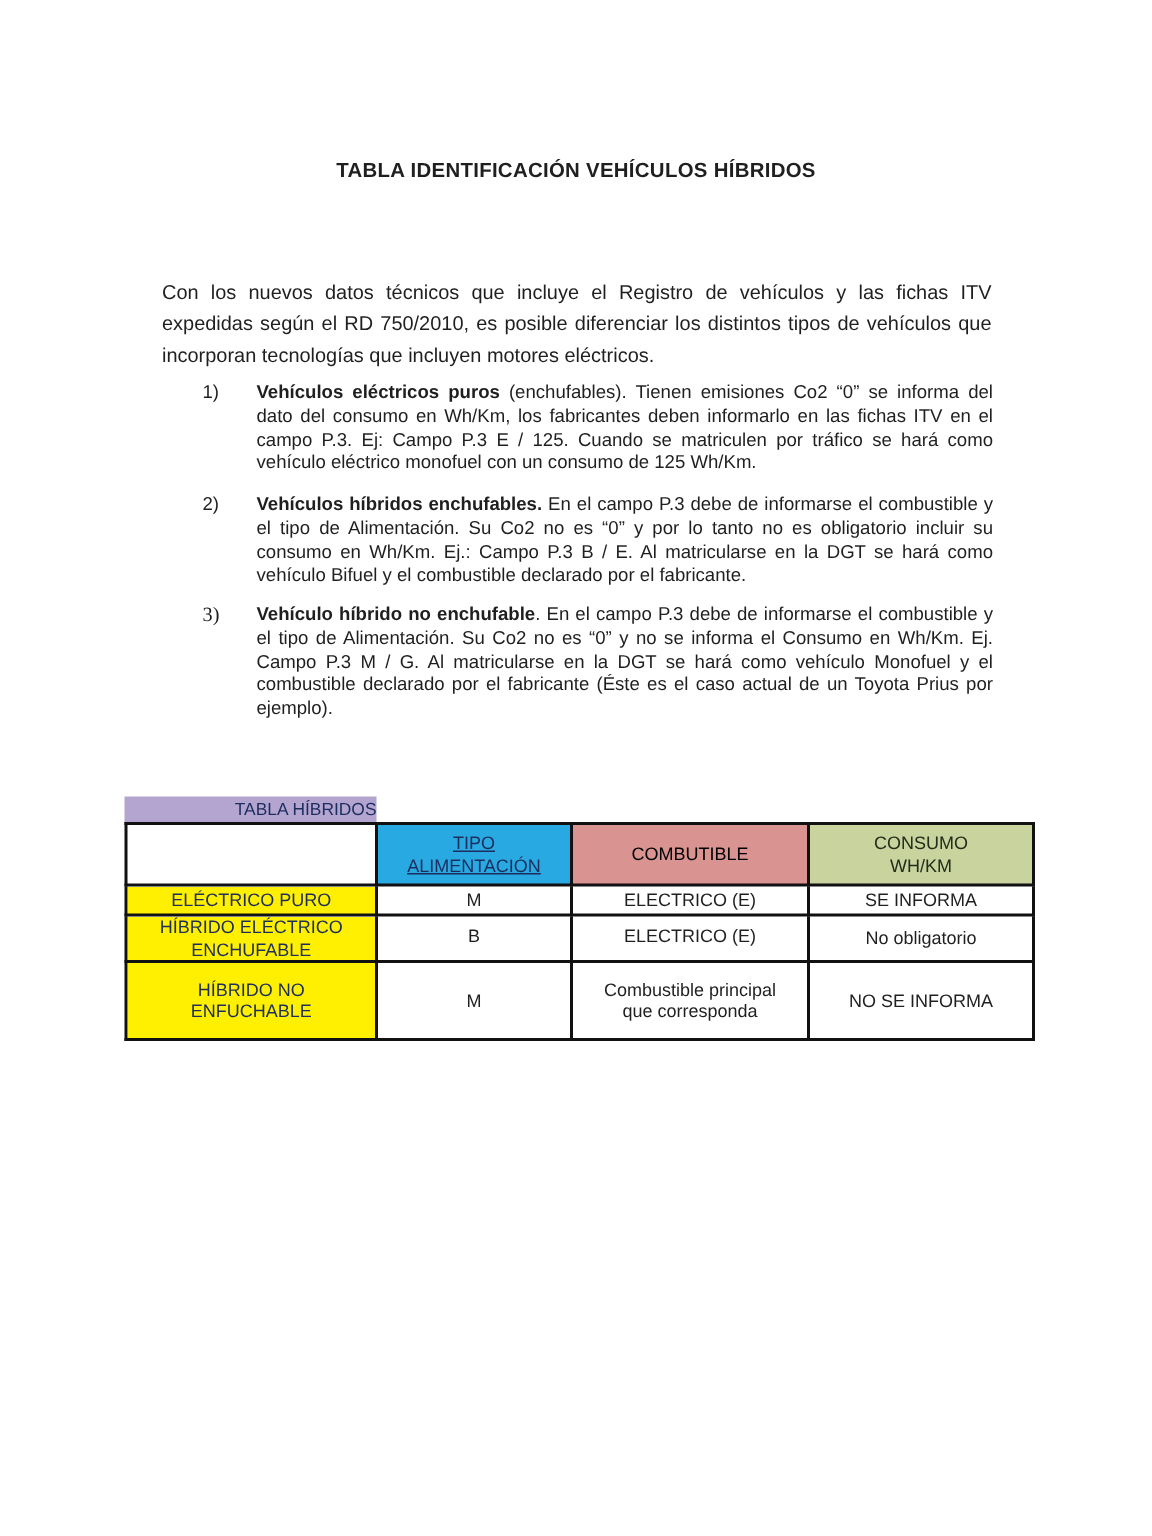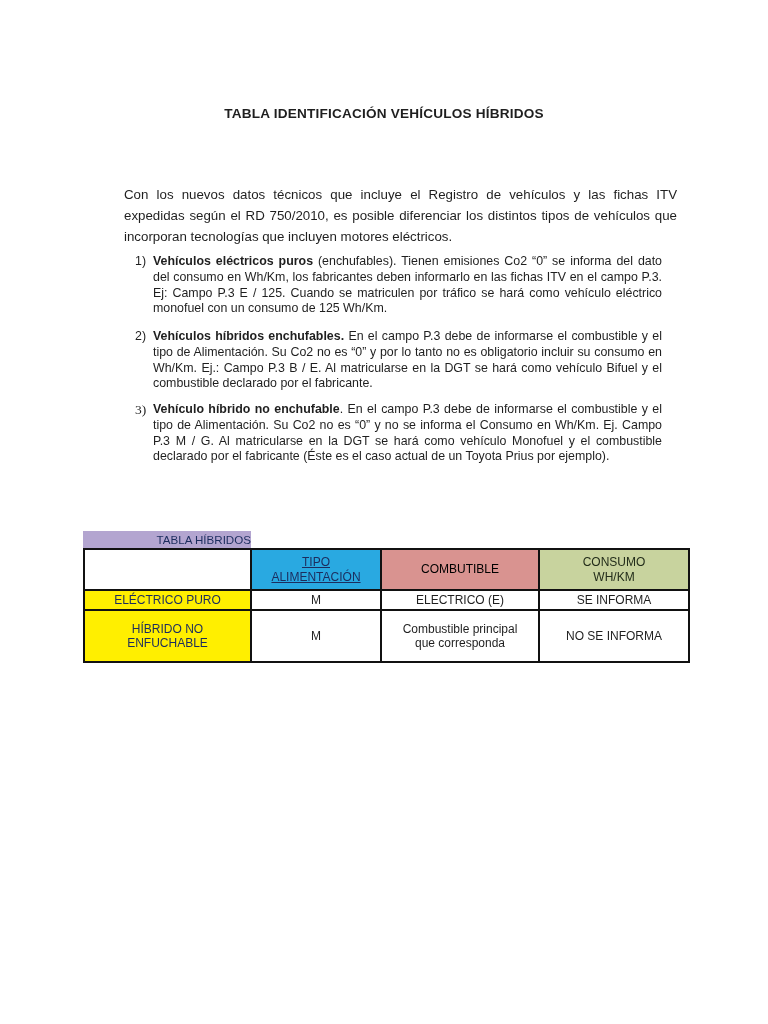--- a/index.html
+++ b/index.html
@@ -15,21 +15,21 @@
     position: absolute;
     top: 106px; left: 0; width: 768px;
     text-align: center;
     font-size: 13.6px;
     font-weight: bold;
     letter-spacing: 0.2px;
   }
 
   .intro {
     position: absolute;
-    top: 184px; left: 124px; width: 553px;
+    top: 184px; left: 108px; width: 553px;
     font-size: 13.3px;
     line-height: 21px;
     text-align: justify;
   }
 
   .list-item {
     position: absolute;
     left: 135px; width: 527px;
     font-size: 12.4px;
     line-height: 15.8px;
@@ -37,21 +37,21 @@
   .list-item .marker {
     position: absolute;
     left: 0; top: 0;
     width: 20px;
   }
   .list-item .marker.serif {
     font-family: "Liberation Serif", "DejaVu Serif", serif;
     font-size: 13.5px;
   }
   .list-item .item-text {
-    margin-left: 18px;
+    margin-left: 36px;
     text-align: justify;
   }
   #item1 { top: 254px; }
   #item2 { top: 329px; }
   #item3 { top: 402px; }
 
   .tabla-label {
     position: absolute;
     top: 531px; left: 83px;
     width: 168px; height: 17px;
@@ -144,20 +144,26 @@
       <div>CONSUMO</div>
       <div>WH/KM</div>
     </td>
   </tr>
   <tr style="height:20px">
     <td class="name">ELÉCTRICO PURO</td>
     <td>M</td>
     <td>ELECTRICO (E)</td>
     <td>SE INFORMA</td>
   </tr>
+  <tr style="height:30px">
+    <td class="name">HÍBRIDO ELÉCTRICO ENCHUFABLE</td>
+    <td class="vbot">B</td>
+    <td class="vbot">ELECTRICO (E)</td>
+    <td>No obligatorio</td>
+  </tr>
   <tr style="height:52px">
     <td class="name">HÍBRIDO NO ENFUCHABLE</td>
     <td>M</td>
     <td style="padding:0 18px">Combustible principal que corresponda</td>
     <td>NO SE INFORMA</td>
   </tr>
 </tbody>
   </table>
 
 </body></html>

